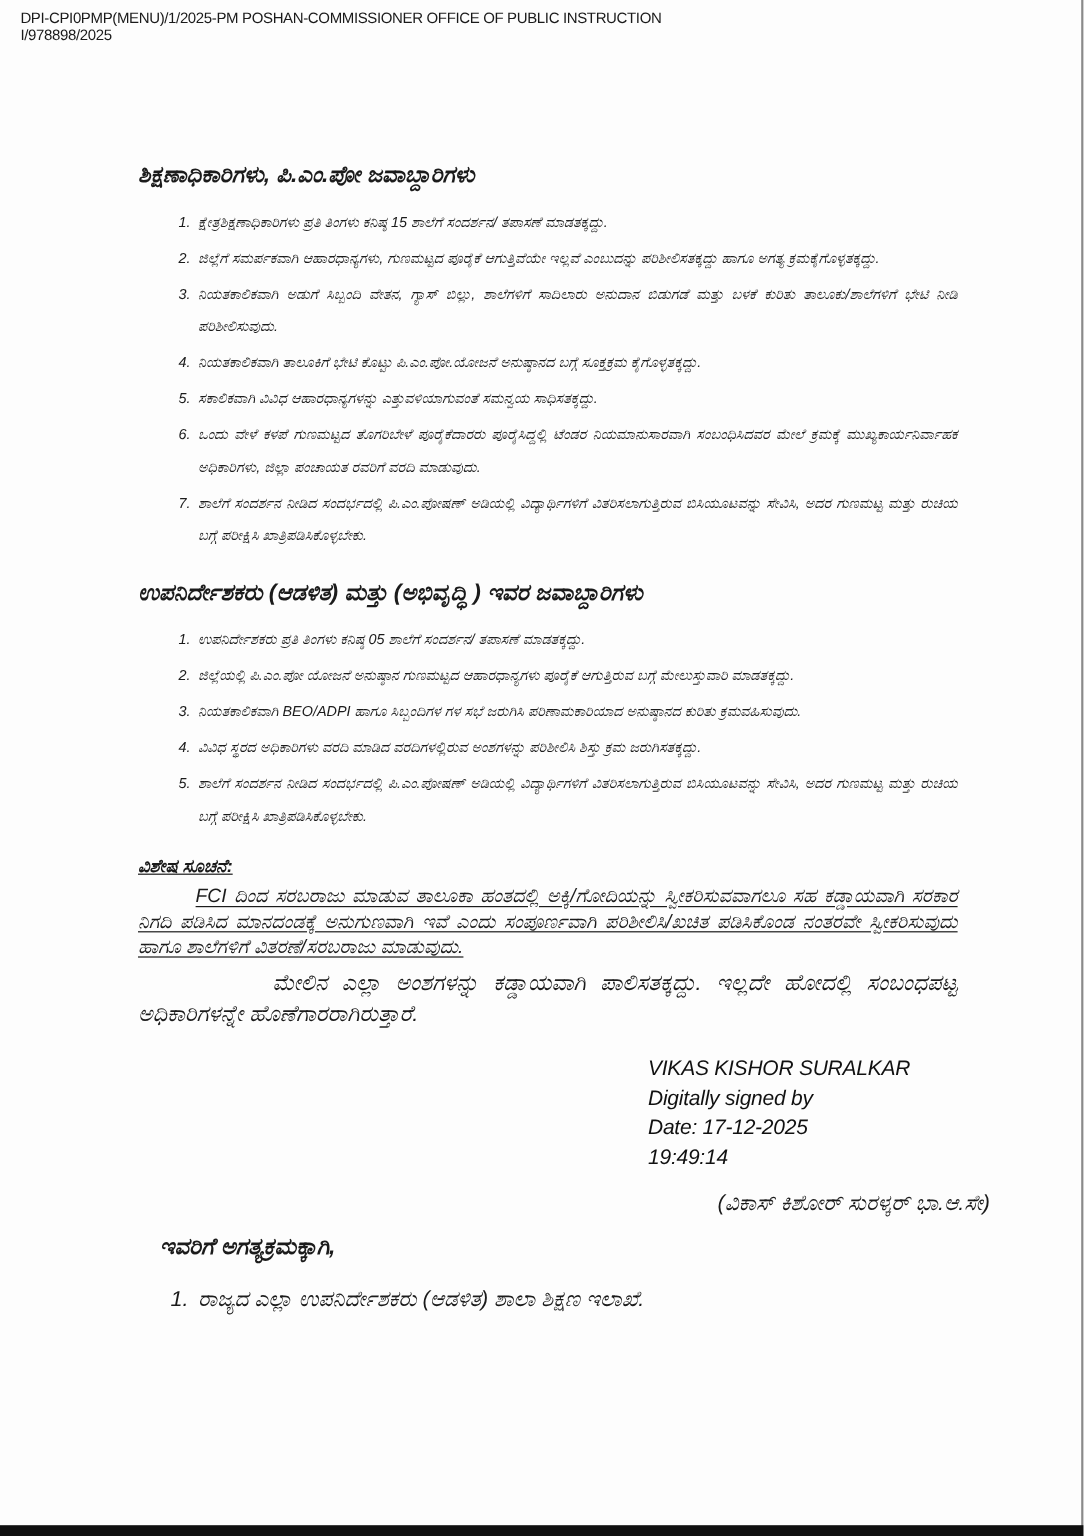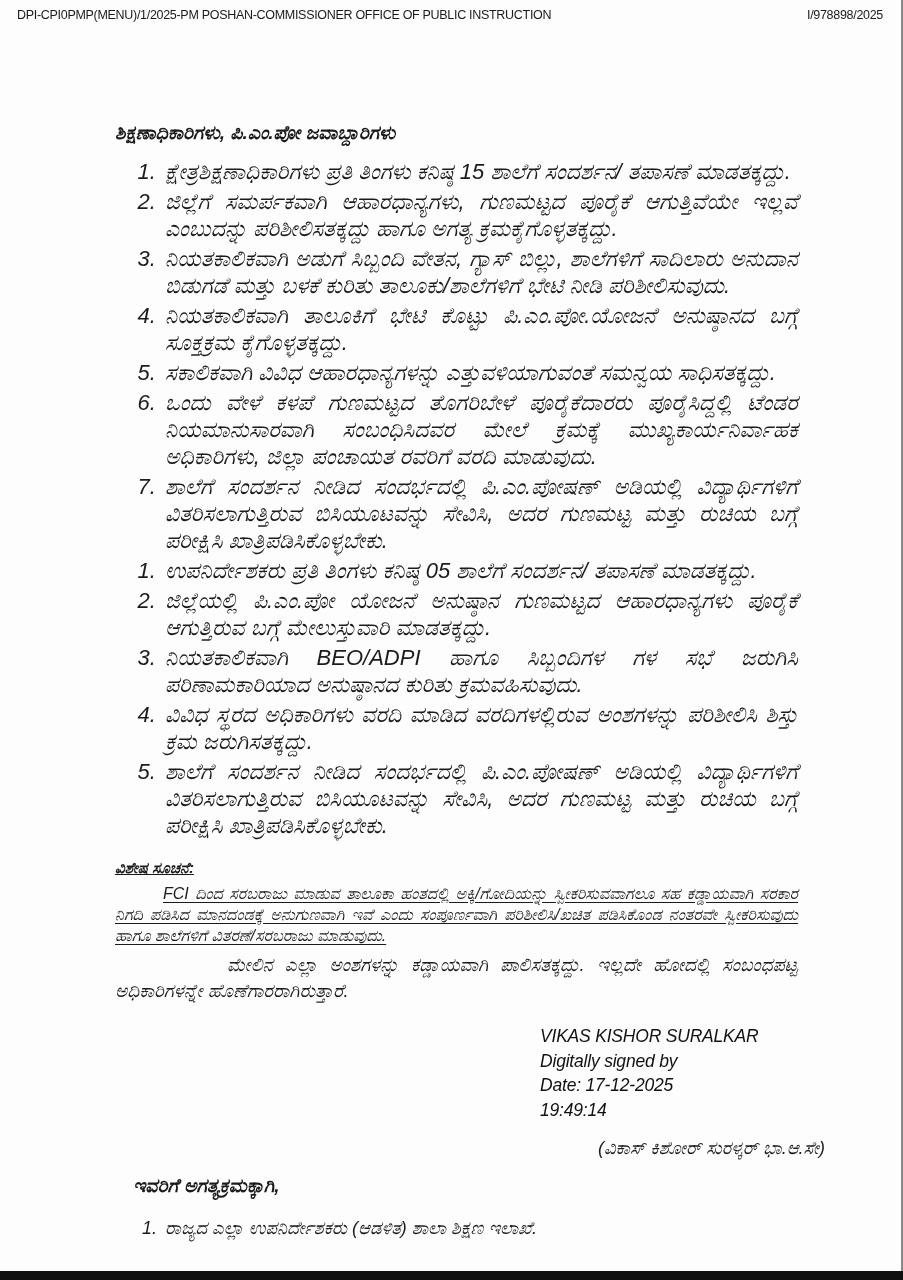--- a/index.html
+++ b/index.html
@@ -21,38 +21,38 @@
   .scan-bar-bottom{
     position:absolute;left:0;bottom:0;width:100%;height:9px;background:#101010;
   }
   .scan-edge-right{
     position:absolute;top:0;right:0;width:2px;height:100%;background:#6d6d6d;opacity:.8;
   }
   
   .doc-header{
     display:flex;justify-content:space-between;align-items:flex-start;
     padding:8px 20px 0 17px;
-    font-size:12.5px;letter-spacing:-0.3px;color:#1a1a1a;
+    font-size:12.5px;letter-spacing:-0.3px;color:#1a1a1a;flex-direction:column;
   }
   
   .content{
     margin:0 105px 0 115px;
     font-style:italic;
   }
   .sec-heading{
     font-size:19px;font-weight:bold;letter-spacing:0;
     margin:0 0 14px 0;
   }
   .sec1-heading{margin-top:100px;}
   .sec2-heading{margin-top:24px;}
   ol.doc-list{
     margin:0;padding:0 0 0 47px;
   }
   ol.doc-list li{
-    font-size:22px;line-height:27px;text-align:justify;
+    font-size:12px;line-height:27px;text-align:justify;
     padding-left:3px;margin:0 0 3px 0;
   }
   .special-note-heading{
     font-size:15px;font-weight:bold;text-decoration:underline;
     margin:20px 0 6px 0;
   }
   .fci-paragraph{
     font-size:16px;line-height:21px;text-align:justify;
     text-decoration:underline;text-underline-offset:3px;
     text-indent:48px;margin:0;
@@ -96,20 +96,21 @@
     <ol class="doc-list">
       <li>ಕ್ಷೇತ್ರಶಿಕ್ಷಣಾಧಿಕಾರಿಗಳು ಪ್ರತಿ ತಿಂಗಳು ಕನಿಷ್ಠ 15 ಶಾಲೆಗೆ ಸಂದರ್ಶನ/ ತಪಾಸಣೆ ಮಾಡತಕ್ಕದ್ದು.</li>
       <li>ಜಿಲ್ಲೆಗೆ ಸಮರ್ಪಕವಾಗಿ ಆಹಾರಧಾನ್ಯಗಳು, ಗುಣಮಟ್ಟದ ಪೂರೈಕೆ ಆಗುತ್ತಿವೆಯೇ ಇಲ್ಲವೆ ಎಂಬುದನ್ನು ಪರಿಶೀಲಿಸತಕ್ಕದ್ದು ಹಾಗೂ ಅಗತ್ಯ ಕ್ರಮಕೈಗೊಳ್ಳತಕ್ಕದ್ದು.</li>
       <li>ನಿಯತಕಾಲಿಕವಾಗಿ ಅಡುಗೆ ಸಿಬ್ಬಂದಿ ವೇತನ, ಗ್ಯಾಸ್ ಬಿಲ್ಲು, ಶಾಲೆಗಳಿಗೆ ಸಾದಿಲಾರು ಅನುದಾನ ಬಿಡುಗಡೆ ಮತ್ತು ಬಳಕೆ ಕುರಿತು ತಾಲೂಕು/ಶಾಲೆಗಳಿಗೆ ಭೇಟಿ ನೀಡಿ ಪರಿಶೀಲಿಸುವುದು.</li>
       <li>ನಿಯತಕಾಲಿಕವಾಗಿ ತಾಲೂಕಿಗೆ ಭೇಟಿ ಕೊಟ್ಟು ಪಿ.ಎಂ.ಪೋ.ಯೋಜನೆ ಅನುಷ್ಠಾನದ ಬಗ್ಗೆ ಸೂಕ್ತಕ್ರಮ ಕೈಗೊಳ್ಳತಕ್ಕದ್ದು.</li>
       <li>ಸಕಾಲಿಕವಾಗಿ ವಿವಿಧ ಆಹಾರಧಾನ್ಯಗಳನ್ನು ಎತ್ತುವಳಿಯಾಗುವಂತೆ ಸಮನ್ವಯ ಸಾಧಿಸತಕ್ಕದ್ದು.</li>
       <li>ಒಂದು ವೇಳೆ ಕಳಪೆ ಗುಣಮಟ್ಟದ ತೊಗರಿಬೇಳೆ ಪೂರೈಕೆದಾರರು ಪೂರೈಸಿದ್ದಲ್ಲಿ ಟೆಂಡರ ನಿಯಮಾನುಸಾರವಾಗಿ ಸಂಬಂಧಿಸಿದವರ ಮೇಲೆ ಕ್ರಮಕ್ಕೆ ಮುಖ್ಯಕಾರ್ಯನಿರ್ವಾಹಕ ಅಧಿಕಾರಿಗಳು, ಜಿಲ್ಲಾ ಪಂಚಾಯತ ರವರಿಗೆ ವರದಿ ಮಾಡುವುದು.</li>
       <li>ಶಾಲೆಗೆ ಸಂದರ್ಶನ ನೀಡಿದ ಸಂದರ್ಭದಲ್ಲಿ ಪಿ.ಎಂ.ಪೋಷಣ್ ಅಡಿಯಲ್ಲಿ ವಿದ್ಯಾರ್ಥಿಗಳಿಗೆ ವಿತರಿಸಲಾಗುತ್ತಿರುವ ಬಿಸಿಯೂಟವನ್ನು ಸೇವಿಸಿ, ಅದರ ಗುಣಮಟ್ಟ ಮತ್ತು ರುಚಿಯ ಬಗ್ಗೆ ಪರೀಕ್ಷಿಸಿ ಖಾತ್ರಿಪಡಿಸಿಕೊಳ್ಳಬೇಕು.</li>
     </ol>
 
+    <div class="sec-heading sec2-heading">ಉಪನಿರ್ದೇಶಕರು (ಆಡಳಿತ) ಮತ್ತು (ಅಭಿವೃದ್ಧಿ ) ಇವರ ಜವಾಬ್ದಾರಿಗಳು</div>
     <ol class="doc-list">
       <li>ಉಪನಿರ್ದೇಶಕರು ಪ್ರತಿ ತಿಂಗಳು ಕನಿಷ್ಠ 05 ಶಾಲೆಗೆ ಸಂದರ್ಶನ/ ತಪಾಸಣೆ ಮಾಡತಕ್ಕದ್ದು.</li>
       <li>ಜಿಲ್ಲೆಯಲ್ಲಿ ಪಿ.ಎಂ.ಪೋ ಯೋಜನೆ ಅನುಷ್ಠಾನ ಗುಣಮಟ್ಟದ ಆಹಾರಧಾನ್ಯಗಳು ಪೂರೈಕೆ ಆಗುತ್ತಿರುವ ಬಗ್ಗೆ ಮೇಲುಸ್ತುವಾರಿ ಮಾಡತಕ್ಕದ್ದು.</li>
       <li>ನಿಯತಕಾಲಿಕವಾಗಿ BEO/ADPI ಹಾಗೂ ಸಿಬ್ಬಂದಿಗಳ ಗಳ ಸಭೆ ಜರುಗಿಸಿ ಪರಿಣಾಮಕಾರಿಯಾದ ಅನುಷ್ಠಾನದ ಕುರಿತು ಕ್ರಮವಹಿಸುವುದು.</li>
       <li>ವಿವಿಧ ಸ್ಥರದ ಅಧಿಕಾರಿಗಳು ವರದಿ ಮಾಡಿದ ವರದಿಗಳಲ್ಲಿರುವ ಅಂಶಗಳನ್ನು ಪರಿಶೀಲಿಸಿ ಶಿಸ್ತು ಕ್ರಮ ಜರುಗಿಸತಕ್ಕದ್ದು.</li>
       <li>ಶಾಲೆಗೆ ಸಂದರ್ಶನ ನೀಡಿದ ಸಂದರ್ಭದಲ್ಲಿ ಪಿ.ಎಂ.ಪೋಷಣ್ ಅಡಿಯಲ್ಲಿ ವಿದ್ಯಾರ್ಥಿಗಳಿಗೆ ವಿತರಿಸಲಾಗುತ್ತಿರುವ ಬಿಸಿಯೂಟವನ್ನು ಸೇವಿಸಿ, ಅದರ ಗುಣಮಟ್ಟ ಮತ್ತು ರುಚಿಯ ಬಗ್ಗೆ ಪರೀಕ್ಷಿಸಿ ಖಾತ್ರಿಪಡಿಸಿಕೊಳ್ಳಬೇಕು.</li>
     </ol>
 
     <div class="special-note-heading">ವಿಶೇಷ ಸೂಚನೆ:</div>
     <p class="fci-paragraph">FCI ದಿಂದ ಸರಬರಾಜು ಮಾಡುವ ತಾಲೂಕಾ ಹಂತದಲ್ಲಿ ಅಕ್ಕಿ/ಗೋದಿಯನ್ನು ಸ್ವೀಕರಿಸುವವಾಗಲೂ ಸಹ ಕಡ್ಡಾಯವಾಗಿ ಸರಕಾರ ನಿಗದಿ ಪಡಿಸಿದ ಮಾನದಂಡಕ್ಕೆ  ಅನುಗುಣವಾಗಿ ಇವೆ ಎಂದು ಸಂಪೂರ್ಣವಾಗಿ ಪರಿಶೀಲಿಸಿ/ಖಚಿತ ಪಡಿಸಿಕೊಂಡ ನಂತರವೇ ಸ್ವೀಕರಿಸುವುದು ಹಾಗೂ ಶಾಲೆಗಳಿಗೆ ವಿತರಣೆ/ಸರಬರಾಜು ಮಾಡುವುದು. </p>

